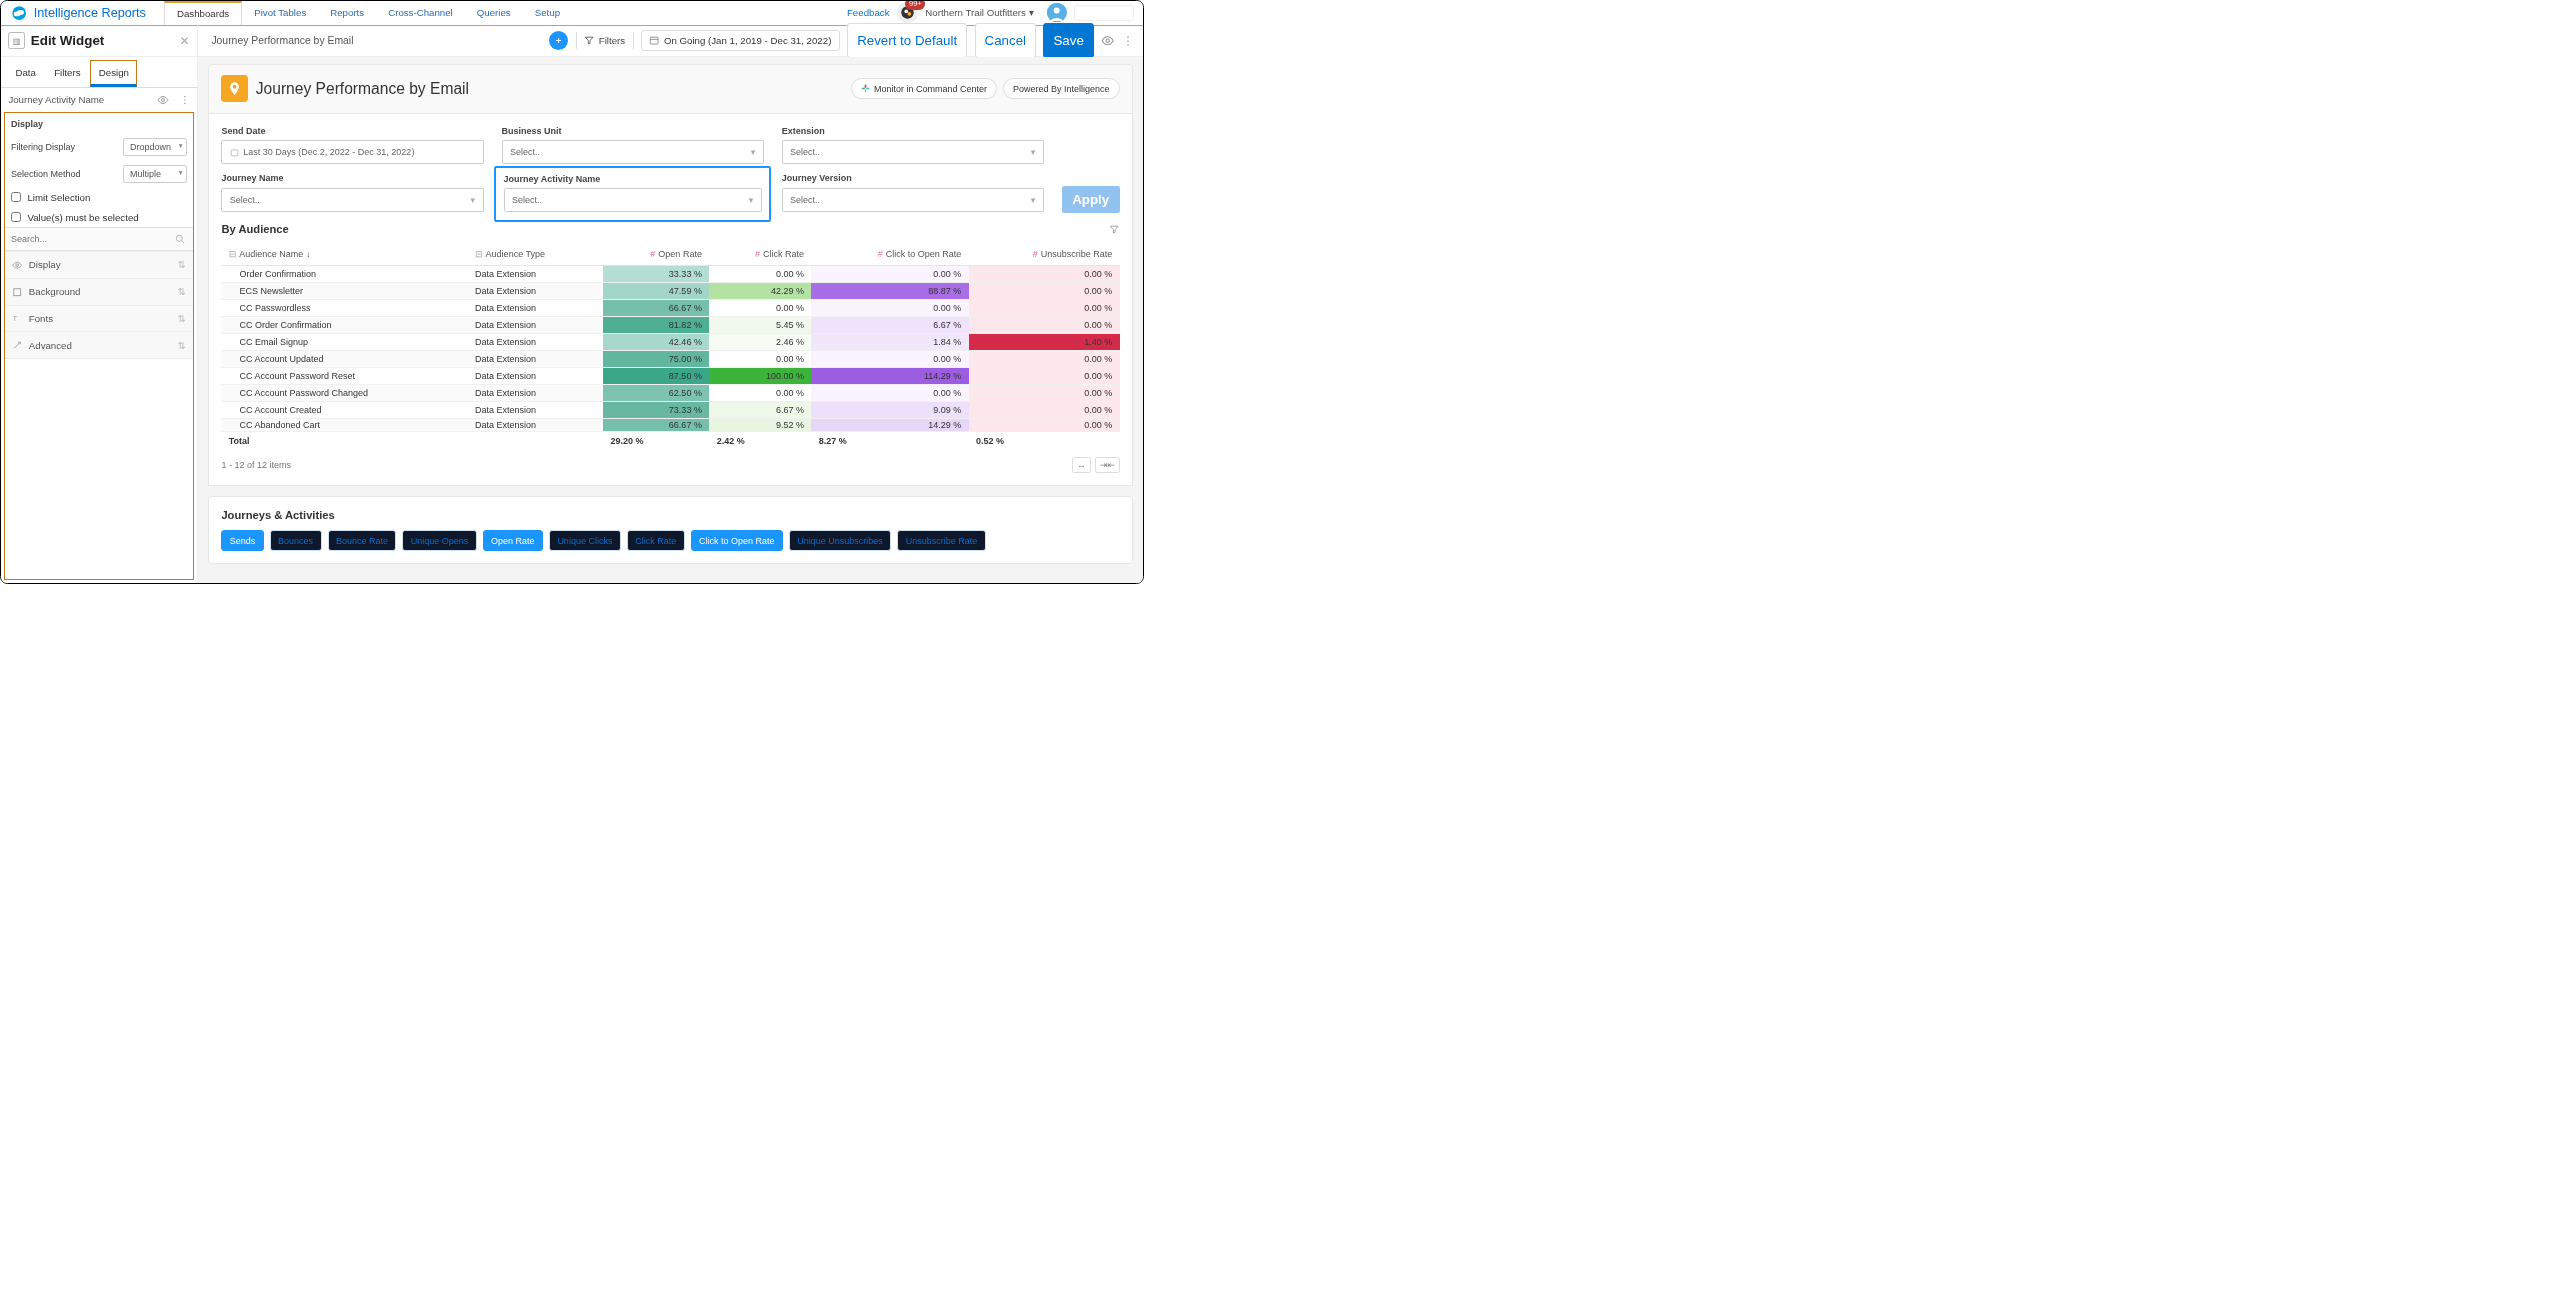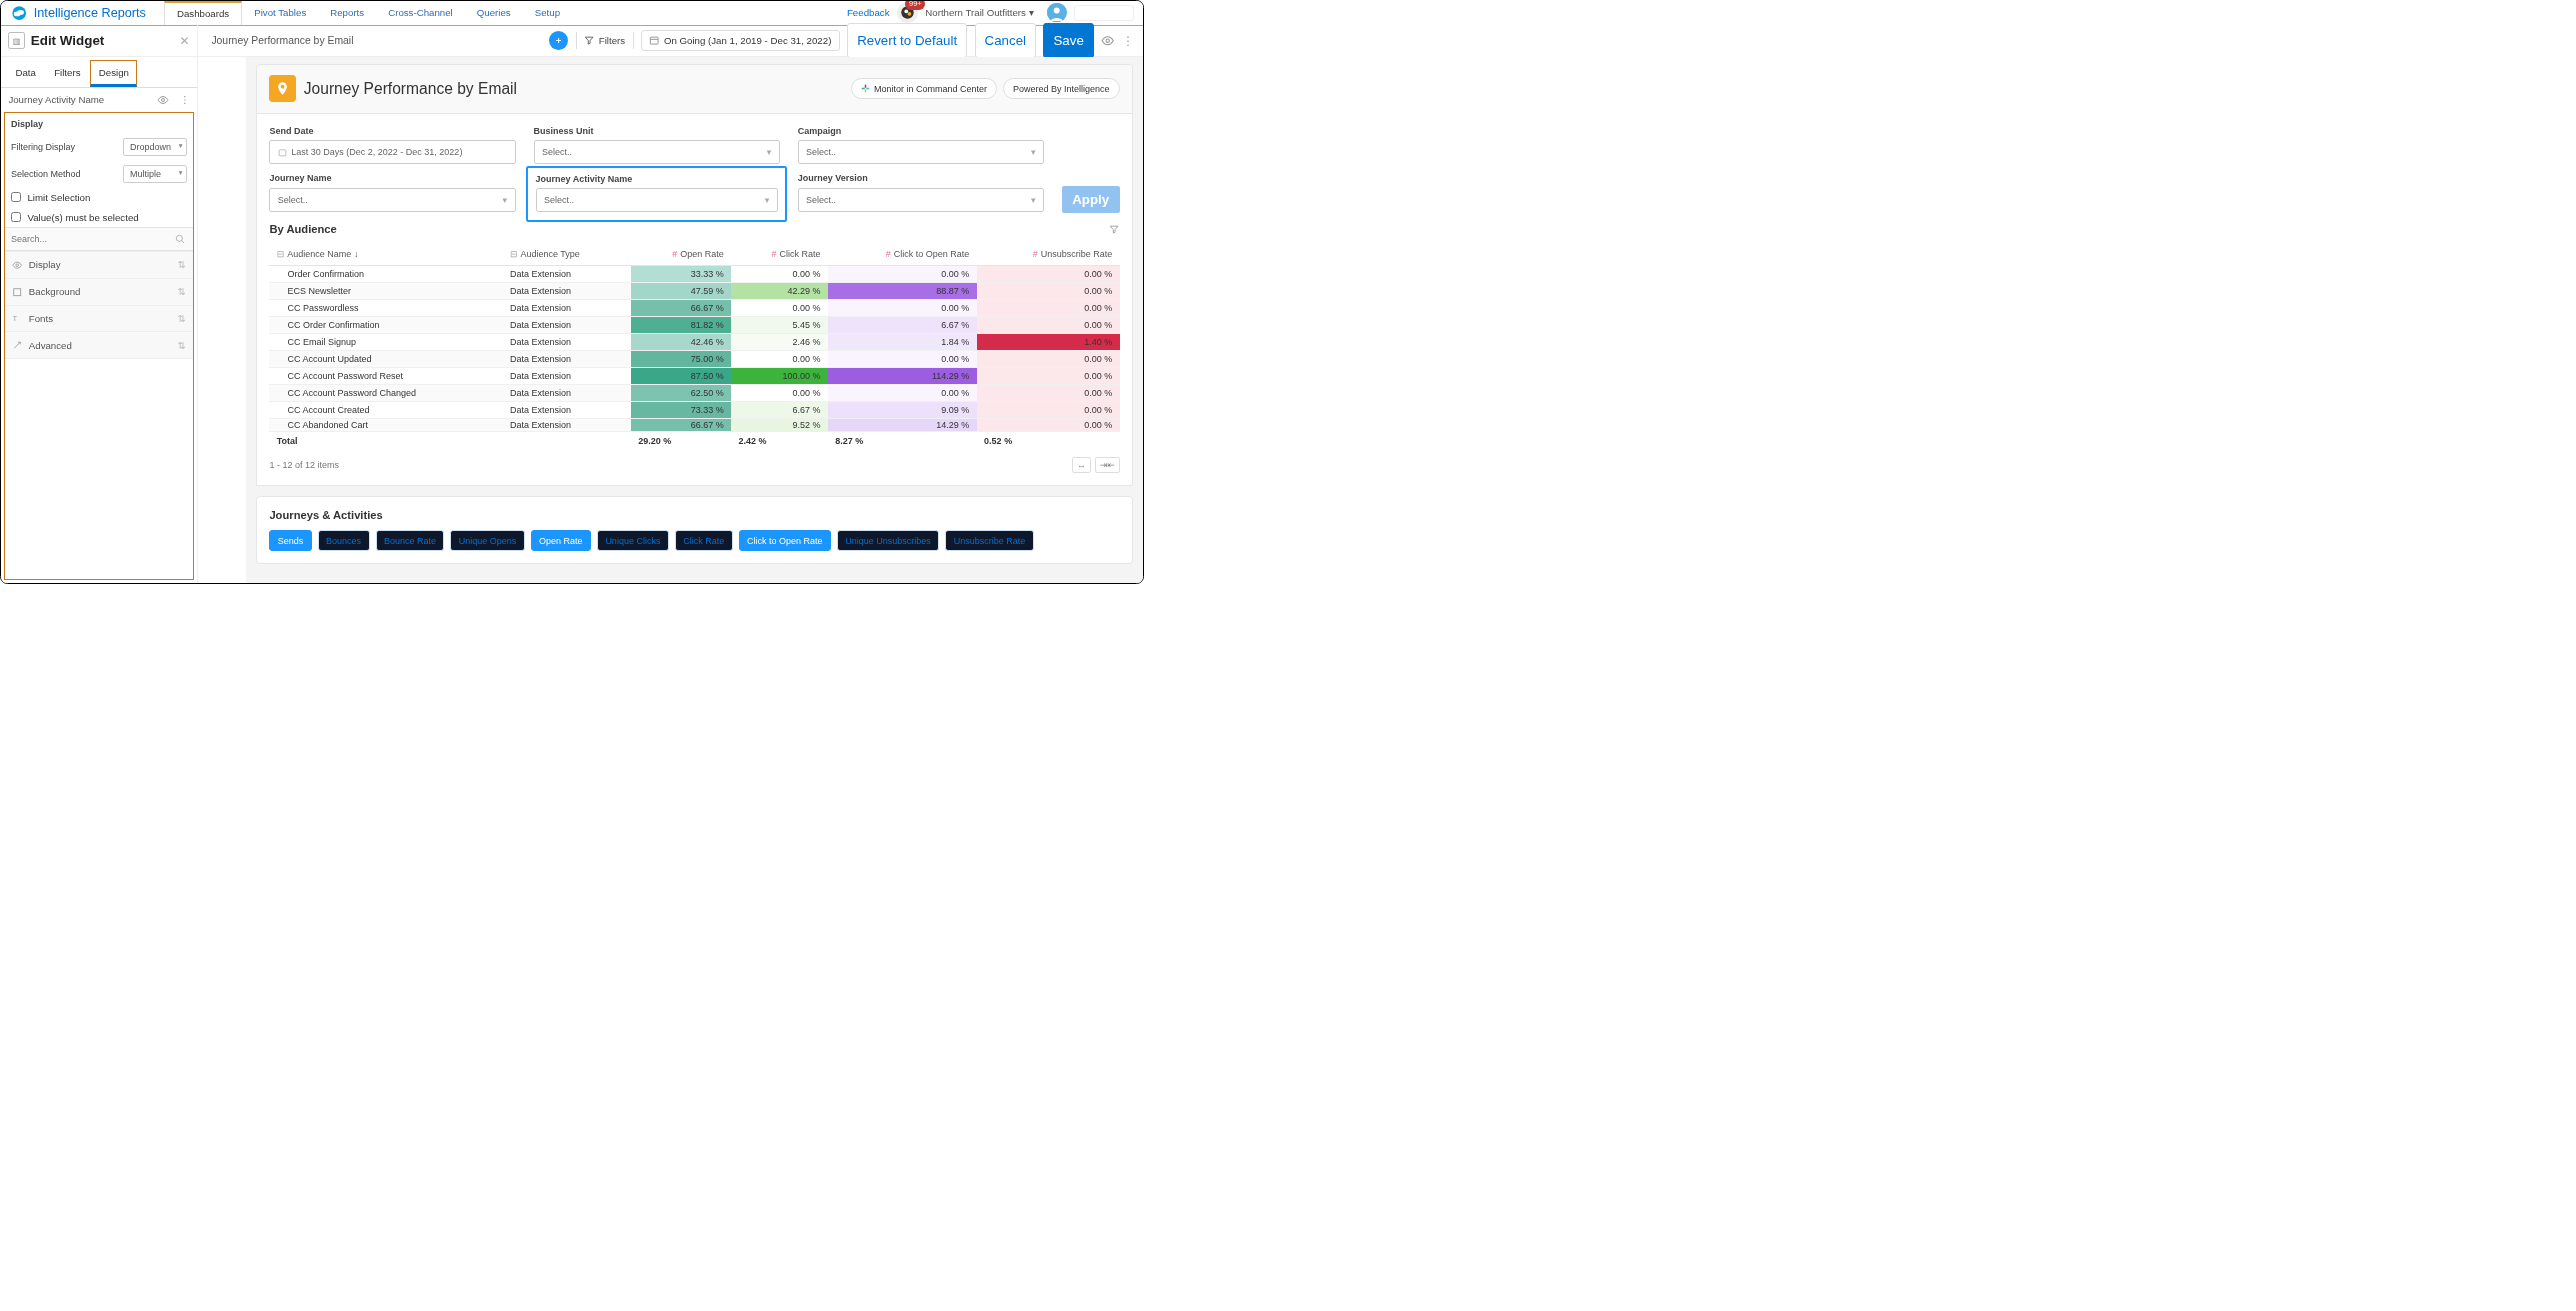--- a/index.html
+++ b/index.html
@@ -32,21 +32,21 @@
 .plus-btn { width: 19.4px; height: 19.4px; border-radius: 50%; background: #1b96ff; color: #fff; display:flex; align-items:center; justify-content:center; font-weight:bold; }
 .divider { width: 0.7px; height: 16.4px; background: #ddd; }
 .filters-btn { display: flex; align-items: center; gap: 4.5px; color: #444; }
 .date-btn { display: flex; align-items: center; gap: 4.5px; border: 0.7px solid #ddd; padding: 3.7px 7.4px; border-radius: 3px; }
 .btn { border: 0.7px solid #ddd; padding: 9px 9px; border-radius: 3px; background: #fff; color: #0070d2; cursor:pointer; }
 .btn.primary { background: #0176d3; color: #fff; border-color: #0176d3; }
 .eye-btn { color: #999; }
 .more-btn { color: #999; font-size: 12px; }
 
 
-.layout { display: flex; height: calc(100% - 56px); gap: 48px; }
+.layout { display: flex; height: calc(100% - 56px); }
 .leftpanel { width: 197px; border-right: 0.7px solid #eee; background: #fff; display:flex; flex-direction:column; }
 .lp-tabs { display: flex; border-bottom: 0.7px solid #ddd; padding: 3px 6px 0 6px; gap: 1.5px; }
 .lp-tab { padding: 6px 7.4px; font-size: 9.7px; color: #333; border: 1.5px solid transparent; }
 .lp-tab.active { border: 1.5px solid #c97818; border-bottom: 3px solid #0176d3; }
 .lp-header { display: flex; align-items: center; padding: 6px 7.4px; color: #555; justify-content: space-between; }
 .lp-header .eye { color:#888; margin-right: 4.5px;}
 .lp-header .more { color:#888; }
 .lp-body { border: 1.5px solid #c97818; margin: 0 3px 3px 3px; flex:1; display:flex; flex-direction:column; }
 .lp-section-label { padding: 6px 6px 4.5px 6px; font-weight: 600; font-size: 9px; color: #444;}
 .lp-row { display: flex; align-items: center; justify-content: space-between; padding: 4.5px 6px; }
@@ -318,21 +318,21 @@
               <span>Last 30 Days (Dec 2, 2022 - Dec 31, 2022)</span>
             </div>
           </div>
           <div class="fg-block">
             <label>Business Unit</label>
             <div class="fg-input dd">
                 <span>Select..</span>
               </div>
           </div>
           <div class="fg-block">
-            <label>Campaign</label>
+            <label>Extension</label>
             <div class="fg-input dd">
                 <span>Select..</span>
               </div>
           </div>
           <div></div>
           <div class="fg-block">
             <label>Journey Name</label>
             <div class="fg-input dd">
                 <span>Select..</span>
               </div>

